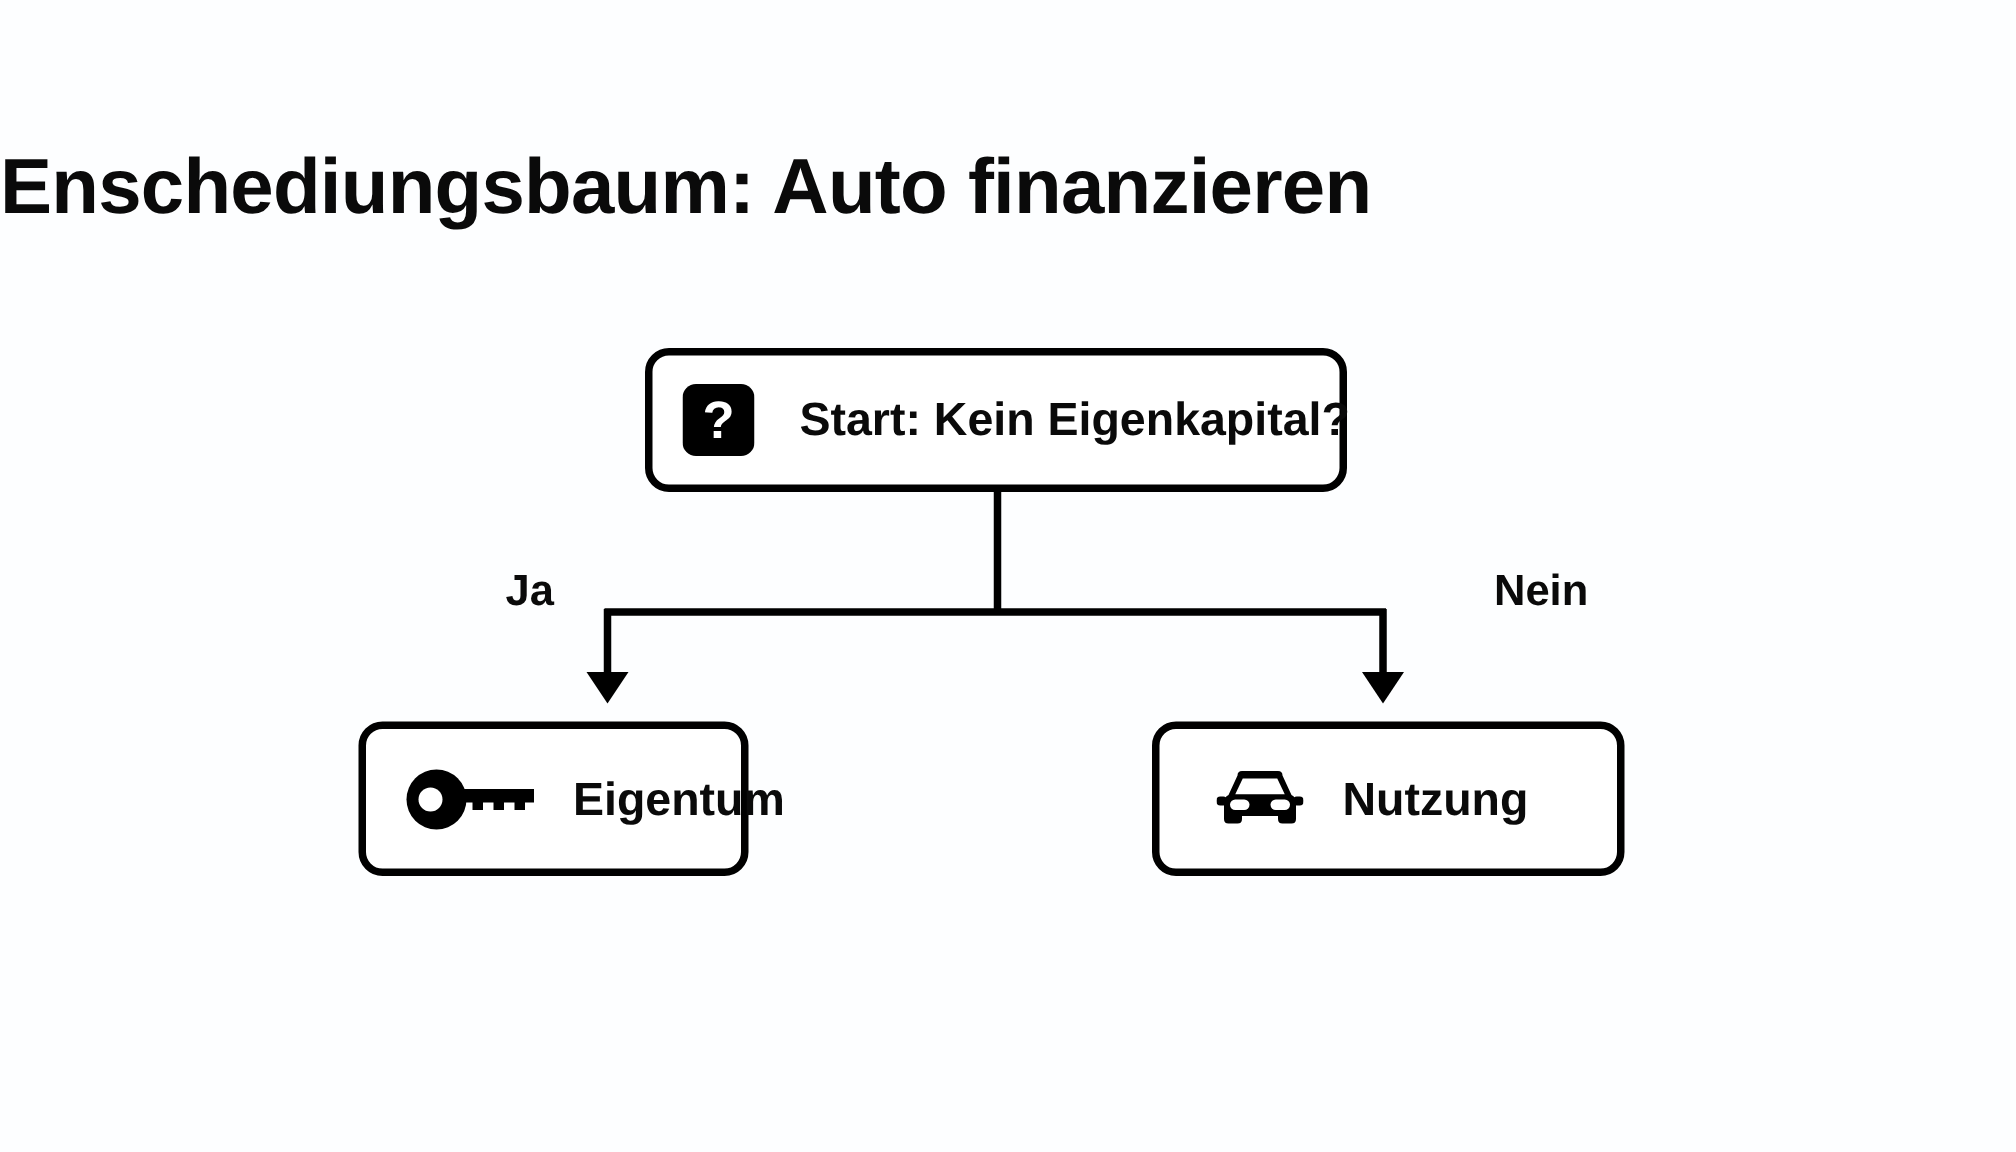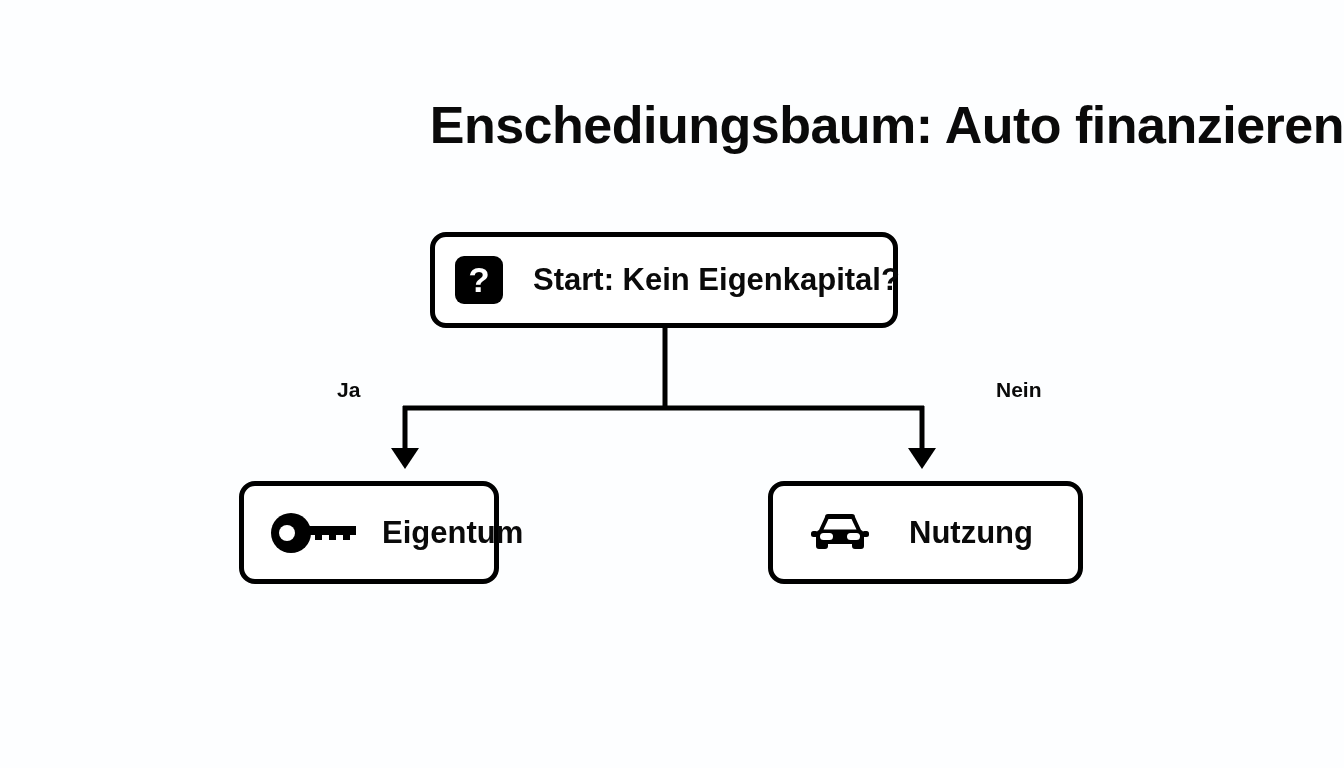--- a/index.html
+++ b/index.html
@@ -18,21 +18,21 @@
     width: 1344px;
     height: 768px;
   }
 
   
   .title {
     position: absolute;
     left: 0;
     top: 95px;
     width: 1344px;
-    text-align: right;
+    text-align: left;
     font-size: 52px;
     font-weight: bold;
     letter-spacing: -0.5px;
     color: #0a0a0a;
     white-space: nowrap;
   }
 
   
   .node {
     position: absolute;
@@ -70,21 +70,21 @@
     color: #0a0a0a;
     white-space: nowrap;
   }
   .node-root .node-label {
     margin-left: 30px;
   }
   .node-leaf-left .node-label {
     margin-left: 24px;
   }
   .node-leaf-right .node-label {
-    margin-left: 40px;
+    margin-left: 26px;
   }
 
   
   .icon {
     display: block;
     flex: 0 0 auto;
   }
   .icon-badge {
     width: 48px;
     height: 48px;
@@ -104,21 +104,21 @@
     left: 0;
     top: 0;
     width: 1344px;
     height: 768px;
     pointer-events: none;
   }
 
   
   .edge-label {
     position: absolute;
-    font-size: 21px;
+    font-size: 29px;
     font-weight: bold;
     color: #0a0a0a;
     white-space: nowrap;
   }
   .edge-label-yes {
     left: 337px;
     top: 378px;
   }
   .edge-label-no {
     left: 996px;

